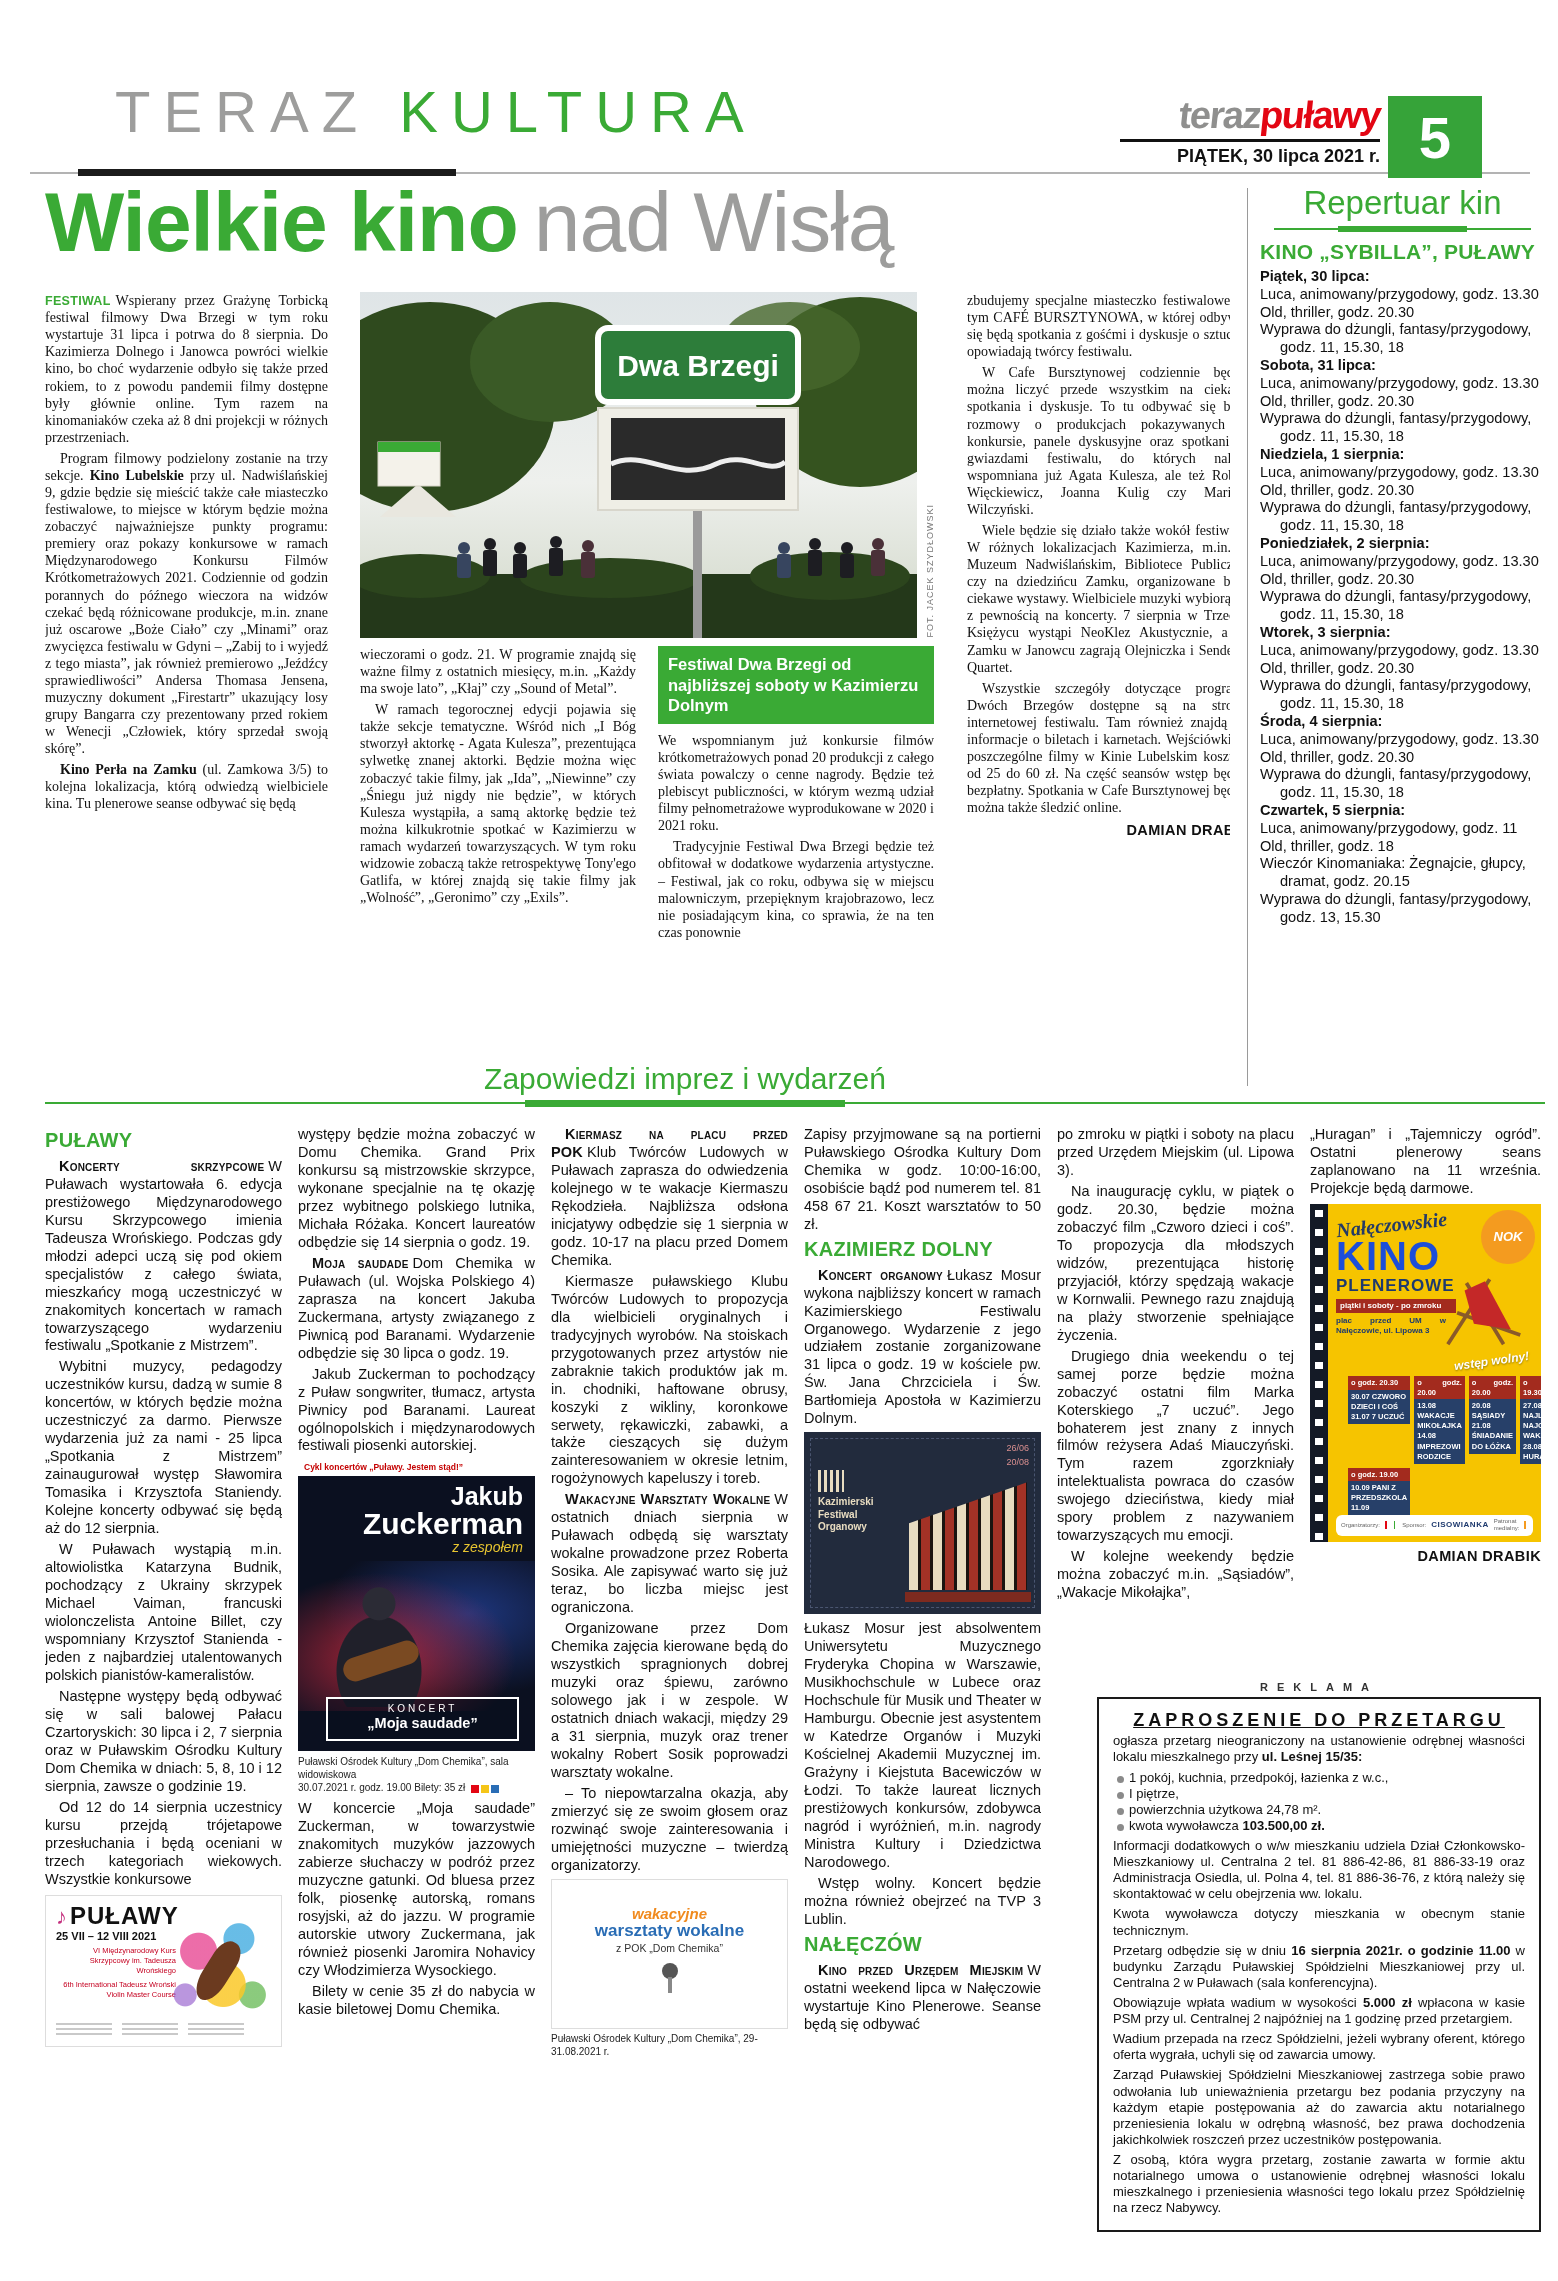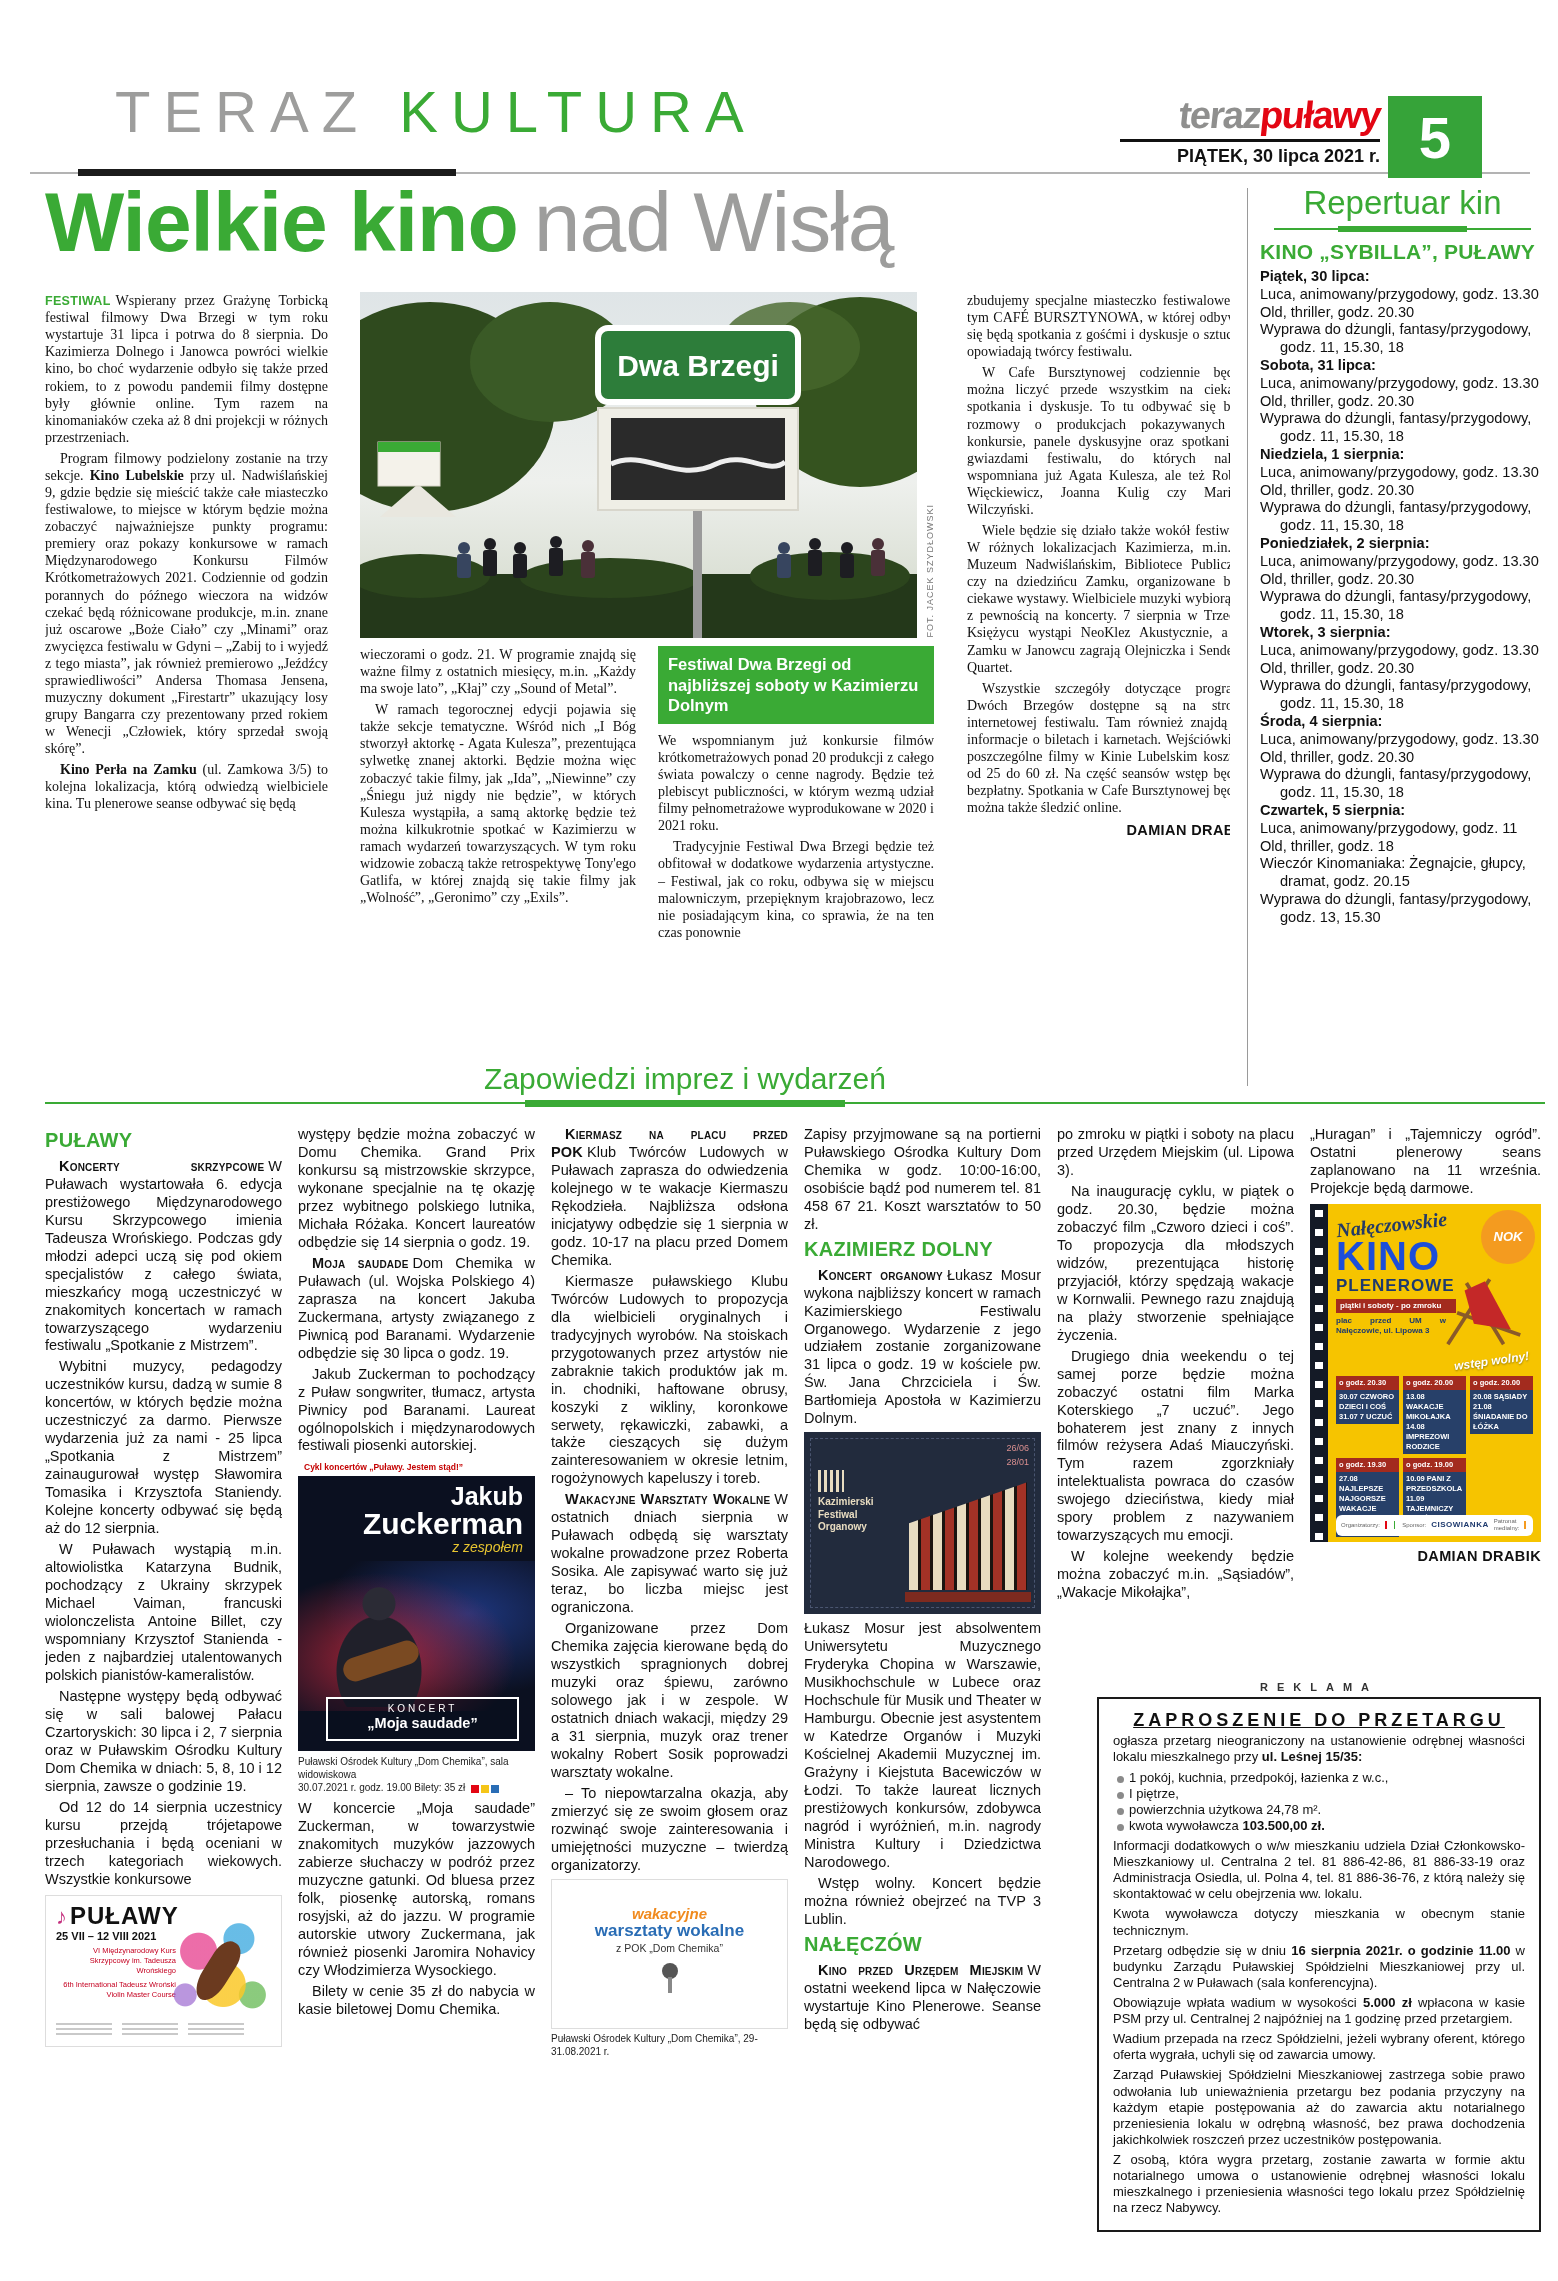--- a/index.html
+++ b/index.html
@@ -107,21 +107,21 @@
   .kino::before{content:"";position:absolute;left:0;top:0;bottom:0;width:18px;background:#141a26;}
   .kino::after{content:"";position:absolute;left:5px;top:0;bottom:0;width:8px;background:repeating-linear-gradient(180deg,transparent 0 6px,#fff 6px 13px,transparent 13px 19px);}
   .kino-sun{position:absolute;top:6px;right:6px;width:54px;height:54px;border-radius:50%;background:#f49b1f;color:#fff;display:flex;align-items:center;justify-content:center;font-weight:700;font-size:13px;font-style:italic;}
   .kino-script{font-family:"Liberation Serif",serif;font-style:italic;font-weight:700;color:#243a66;font-size:20px;transform:rotate(-6deg);width:120px;}
   .kino-big{color:#1d4ed8;font-weight:700;font-size:40px;line-height:.95;letter-spacing:1px;}
   .kino-sub{color:#1e3a6e;font-weight:700;font-size:17px;letter-spacing:1px;}
   .kino-bar{background:#a32b1e;color:#fff;font-size:8px;font-weight:700;padding:2px 4px;width:112px;margin-top:3px;}
   .kino-place{color:#1e3a6e;font-size:8px;font-weight:700;margin-top:3px;width:110px;line-height:1.3;}
   .kino-free{position:absolute;right:12px;top:150px;color:#fff;font-style:italic;font-weight:700;font-size:12px;text-shadow:0 1px 2px rgba(0,0,0,.4);transform:rotate(-8deg);}
   .kino-chair{position:absolute;right:8px;top:66px;}
-  .kino-sched{display:grid;grid-template-columns:1fr 1fr 1fr;gap:4px;margin-top:40px;}
+  .kino-sched{display:grid;grid-template-columns:1fr 1fr 1fr 1fr;gap:4px;margin-top:40px;margin-left:12px;}
   .ks-t{background:#a32b1e;color:#fff;font-size:7.5px;font-weight:700;padding:2px 3px;}
   .ks-f{background:#274069;color:#fff;font-size:7.5px;font-weight:700;padding:2px 3px;line-height:1.35;text-align:left;}
   .kino-foot{position:absolute;left:26px;right:8px;bottom:6px;background:#fff;border-radius:6px;padding:3px 5px;display:flex;align-items:center;gap:5px;font-size:6px;color:#666;}
   .kino-foot .cis{font-weight:700;font-size:8px;color:#1e3a6e;letter-spacing:.5px;}
 
   .violin{position:relative;height:152px;border:1px solid #ddd;background:#fff;margin-top:6px;padding:8px 10px;box-sizing:border-box;text-align:left;overflow:hidden;}
   .v-title{font-weight:700;font-size:24px;letter-spacing:1px;color:#111;line-height:1;}
   .v-clef{color:#c4317f;font-size:22px;margin-right:2px;}
   .v-dates{font-weight:700;font-size:11px;margin-top:2px;}
   .v-sub{color:#c40020;font-size:7.5px;line-height:1.35;margin-top:3px;width:120px;text-align:right;}
@@ -357,21 +357,21 @@
       <div class="poster-cap">Puławski Ośrodek Kultury „Dom Chemika”, 29-31.08.2021 r.</div>
     </div>
 
     <div class="b-col">
       <p class="noind">Zapisy przyjmowane są na portierni Puławskiego Ośrodka Kultury Dom Chemika w godz. 10:00-16:00, osobiście bądź pod numerem tel. 81 458 67 21. Koszt warsztatów to 50 zł.</p>
       <div class="city">KAZIMIERZ DOLNY</div>
       <p><span class="sc-lead">Koncert organowy</span><span>Łukasz Mosur wykona najbliższy koncert w ramach Kazimierskiego Festiwalu Organowego. Wydarzenie z jego udziałem zostanie zorganizowane 31 lipca o godz. 19 w kościele pw. Św. Jana Chrzciciela i Św. Bartłomieja Apostoła w Kazimierzu Dolnym.</span></p>
       <div class="organ">
         <div class="organ-dates">
             <div>26/06</div>
-            <div>28/01</div>
+            <div>20/08</div>
           </div>
         <div class="organ-logo">
           <div class="organ-ico"></div>
           <div class="organ-name">Kazimierski Festiwal Organowy</div>
         </div>
         <div class="organ-pipes"></div>
         <div class="organ-base"></div>
       </div>
       <p class="noind">Łukasz Mosur jest absolwentem Uniwersytetu Muzycznego Fryderyka Chopina w Warszawie, Musikhochschule w Lubece oraz Hochschule für Musik und Theater w Hamburgu. Obecnie jest asystentem w Katedrze Organów i Muzyki Kościelnej Akademii Muzycznej im. Grażyny i Kiejstuta Bacewiczów w Łodzi. To także laureat licznych prestiżowych konkursów, zdobywca nagród i wyróżnień, m.in. nagrody Ministra Kultury i Dziedzictwa Narodowego.</p>
       <p>Wstęp wolny. Koncert będzie można również obejrzeć na TVP 3 Lublin.</p>

